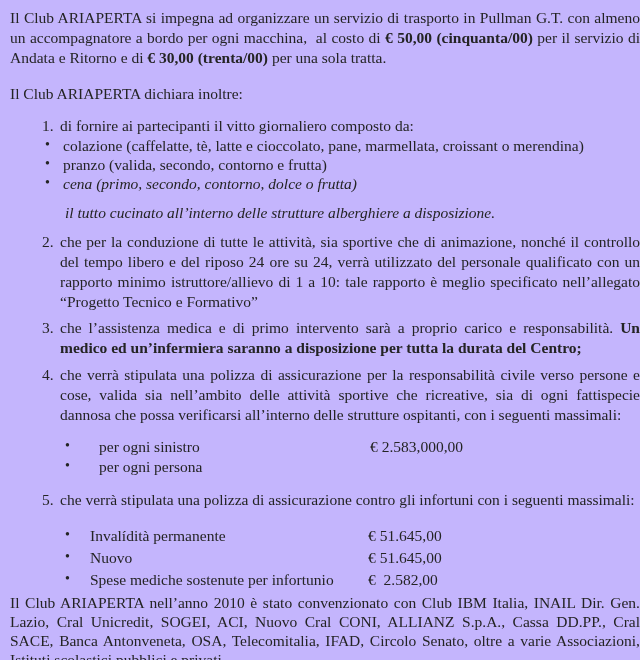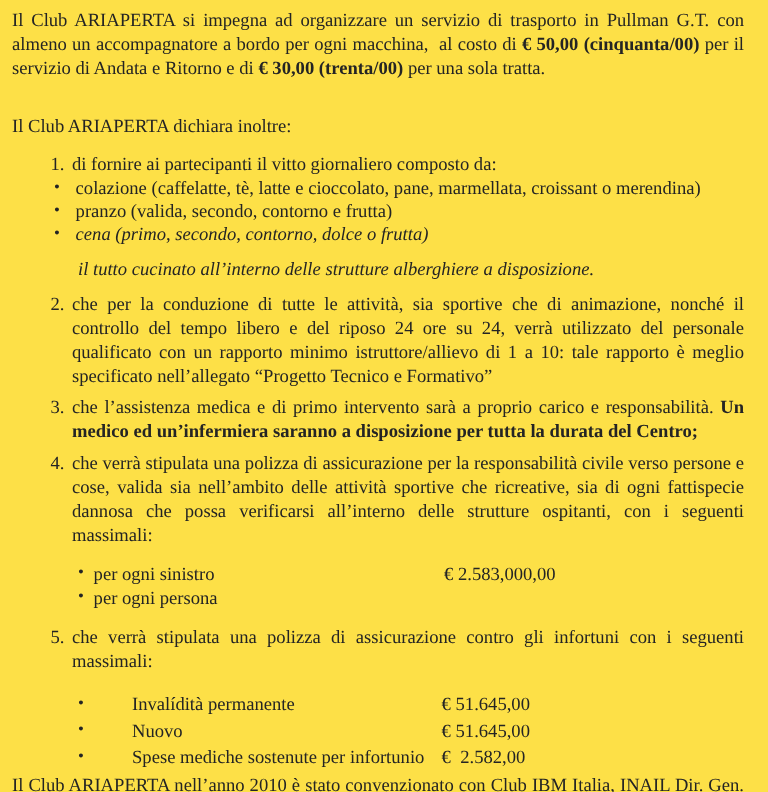--- a/index.html
+++ b/index.html
@@ -5,34 +5,34 @@
   html, body {
     margin: 0;
     padding: 0;
     background: #ffffff;
   }
   .page {
     position: relative;
     width: 640px;
     height: 660px;
     box-sizing: border-box;
-    padding: 8px 20px 0 10px;
-    background: #fde047;
+    padding: 8px 0 0 10px;
+    background: #c4b5fd;
     font-family: "Liberation Serif", "DejaVu Serif", serif;
     font-size: 15.5px;
     line-height: 20px;
     color: #242424;
     overflow: hidden;
   }
   .para {
     margin: 0;
     text-align: justify;
   }
   .heading {
-    margin: 28px 0 0 0;
+    margin: 16px 0 0 0;
     text-align: left;
   }
   b { font-weight: bold; }
 
   
   .num-item {
     position: relative;
     margin: 0;
     padding-left: 50px;
     text-align: justify;
@@ -80,22 +80,22 @@
     line-height: 20px;
     text-align: left;
   }
   .rows5 .amount-row { height: 22px; line-height: 22px; }
   .amount-row .dot {
     position: absolute;
     left: 55px;
     top: -1px;
     font-size: 14px;
   }
-  .amount-row .label { position: absolute; left: 68px; white-space: nowrap; }
-  .rows5 .amount-row .label { left: 100px; }
+  .amount-row .label { position: absolute; left: 89px; white-space: nowrap; }
+  .rows5 .amount-row .label { left: 80px; }
   .amount-row .amount { position: absolute; left: 360px; white-space: nowrap; }
   .rows5 .amount-row .amount { left: 358px; }
 
   .closing {
     margin-top: 2px;
     line-height: 19px;
     text-align: justify;
   }
 </style>
 </head>

